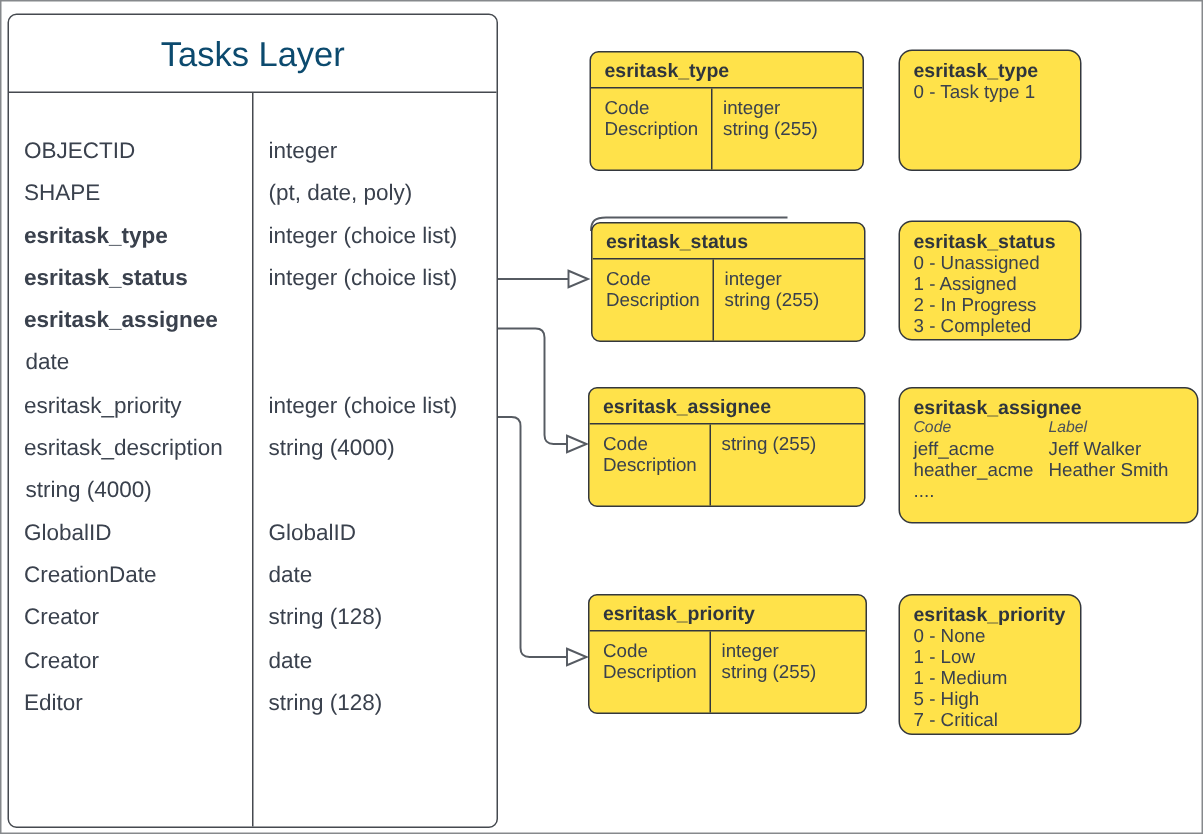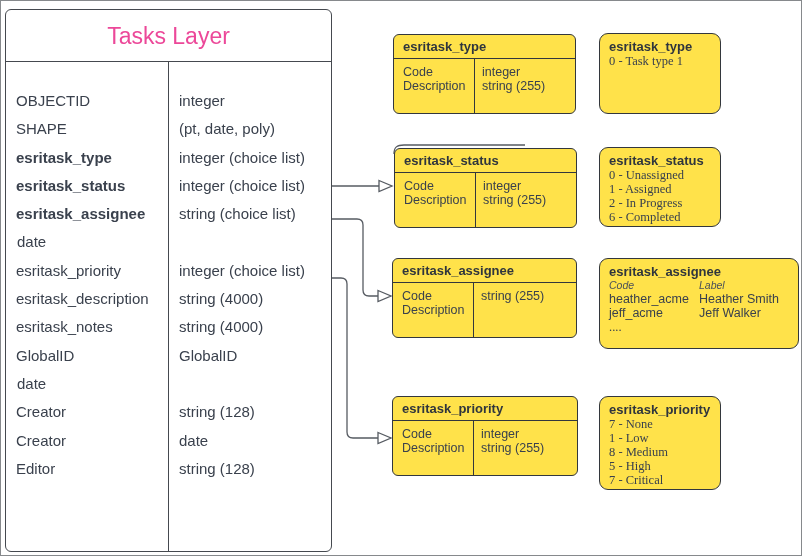--- a/index.html
+++ b/index.html
@@ -5,21 +5,21 @@
   * { margin:0; padding:0; box-sizing:border-box; }
   html,body { background:#fff; }
   body { font-family:"Liberation Sans", sans-serif; color:#3a414d; }
   .canvas { position:relative; width:802px; height:556px; background:#ffffff;
             border:1px solid #86898c; overflow:hidden; }
 
   
   .main-table { position:absolute; left:4px; top:8px; width:327px; height:543px;
                 background:#fff; border:1px solid #45494f; border-radius:6px; }
   .main-title { height:52px; line-height:52px; text-align:center; font-size:23px;
-                border-bottom:1px solid #45494f; color:#ec4899; }
+                border-bottom:1px solid #45494f; color:#0c4a6e; }
   .main-divider { position:absolute; left:162px; top:52px; bottom:0; width:1px;
                   background:#45494f; }
   .main-rows { padding-top:30px; }
   .mrow { height:28.3px; display:flex; align-items:flex-start; font-size:15px; }
   .mname { width:162px; padding-left:10px; }
   .mtype { padding-left:11px; }
   .mrow.bold .mname { font-weight:bold; }
 
   
   .dbox { position:absolute; width:183px; height:80px; background:#ffe24a;
@@ -29,21 +29,21 @@
   .dbox-body { position:relative; height:54px; padding-top:6px; font-size:12.5px; }
   .dbox-vdiv { position:absolute; left:80px; top:0; bottom:-2px; width:1.3px;
                background:#33373d; }
   .dcol-left { position:absolute; left:9px; top:6px; line-height:14px; }
   .dcol-right { position:absolute; left:88px; top:6px; line-height:14px; }
 
   
   .lbox { position:absolute; background:#ffe24a; border:1.4px solid #33373d;
           border-radius:9px; padding:5px 0 0 9px; font-size:12.5px; }
   .lbox-title { font-size:13px; font-weight:bold; line-height:15px; color:#2f353d; }
-  .lbox-item { line-height:14px;font-family:Liberation Serif, serif; }
+  .lbox-item { line-height:14px; }
   .assignee-cols { display:flex; line-height:14px; }
   .assignee-cols .c1 { width:90px; }
   .col-head { font-style:italic; font-size:10.5px; line-height:13px; color:#4a5059; }
 
   
   svg.wires { position:absolute; left:0; top:0; width:802px; height:556px;
               pointer-events:none; }
   svg.wires path { fill:none; stroke:#565b62; stroke-width:1.3; }
   svg.wires polygon { fill:#ffffff; stroke:#565b62; stroke-width:1.3; }
 </style>
@@ -77,42 +77,41 @@
       <div class="mrow bold">
           <span class="mname">esritask_type</span>
           <span class="mtype">integer (choice list)</span>
         </div>
       <div class="mrow bold">
           <span class="mname">esritask_status</span>
           <span class="mtype">integer (choice list)</span>
         </div>
       <div class="mrow bold">
           <span class="mname">esritask_assignee</span>
-          <span class="mtype">string (choice list)</span>
         </div>
       <div class="mrow">
           <span class="mtype">date</span>
         </div>
       <div class="mrow">
           <span class="mname">esritask_priority</span>
           <span class="mtype">integer (choice list)</span>
         </div>
       <div class="mrow">
           <span class="mname">esritask_description</span>
           <span class="mtype">string (4000)</span>
         </div>
       <div class="mrow">
-          <span class="mname">esritask_notes</span>
           <span class="mtype">string (4000)</span>
         </div>
       <div class="mrow">
           <span class="mname">GlobalID</span>
           <span class="mtype">GlobalID</span>
         </div>
       <div class="mrow">
+          <span class="mname">CreationDate</span>
           <span class="mtype">date</span>
         </div>
       <div class="mrow">
           <span class="mname">Creator</span>
           <span class="mtype">string (128)</span>
         </div>
       <div class="mrow">
           <span class="mname">Creator</span>
           <span class="mtype">date</span>
         </div>
@@ -185,42 +184,42 @@
   <div class="lbox" style="left:598px; top:32px; width:122px; height:81px;">
     <div class="lbox-title">esritask_type</div>
     <div class="lbox-item">0 - Task type 1</div>
   </div>
 
   <div class="lbox" style="left:598px; top:146px; width:122px; height:80px;">
     <div class="lbox-title">esritask_status</div>
     <div class="lbox-item">0 - Unassigned</div>
     <div class="lbox-item">1 - Assigned</div>
     <div class="lbox-item">2 - In Progress</div>
-    <div class="lbox-item">6 - Completed</div>
+    <div class="lbox-item">3 - Completed</div>
   </div>
 
   <div class="lbox" style="left:598px; top:257px; width:200px; height:91px;">
     <div class="lbox-title">esritask_assignee</div>
     <div class="assignee-cols col-head">
       <span class="c1">Code</span>
       <span>Label</span>
     </div>
     <div class="assignee-cols">
+      <span class="c1">jeff_acme</span>
+      <span>Jeff Walker</span>
+    </div>
+    <div class="assignee-cols">
       <span class="c1">heather_acme</span>
       <span>Heather Smith</span>
     </div>
-    <div class="assignee-cols">
-      <span class="c1">jeff_acme</span>
-      <span>Jeff Walker</span>
-    </div>
     <div class="lbox-item">....</div>
   </div>
 
   <div class="lbox" style="left:598px; top:395px; width:122px; height:94px;">
     <div class="lbox-title">esritask_priority</div>
-    <div class="lbox-item">7 - None</div>
+    <div class="lbox-item">0 - None</div>
     <div class="lbox-item">1 - Low</div>
-    <div class="lbox-item">8 - Medium</div>
+    <div class="lbox-item">1 - Medium</div>
     <div class="lbox-item">5 - High</div>
     <div class="lbox-item">7 - Critical</div>
   </div>
 
 </div>
 
 </body></html>

